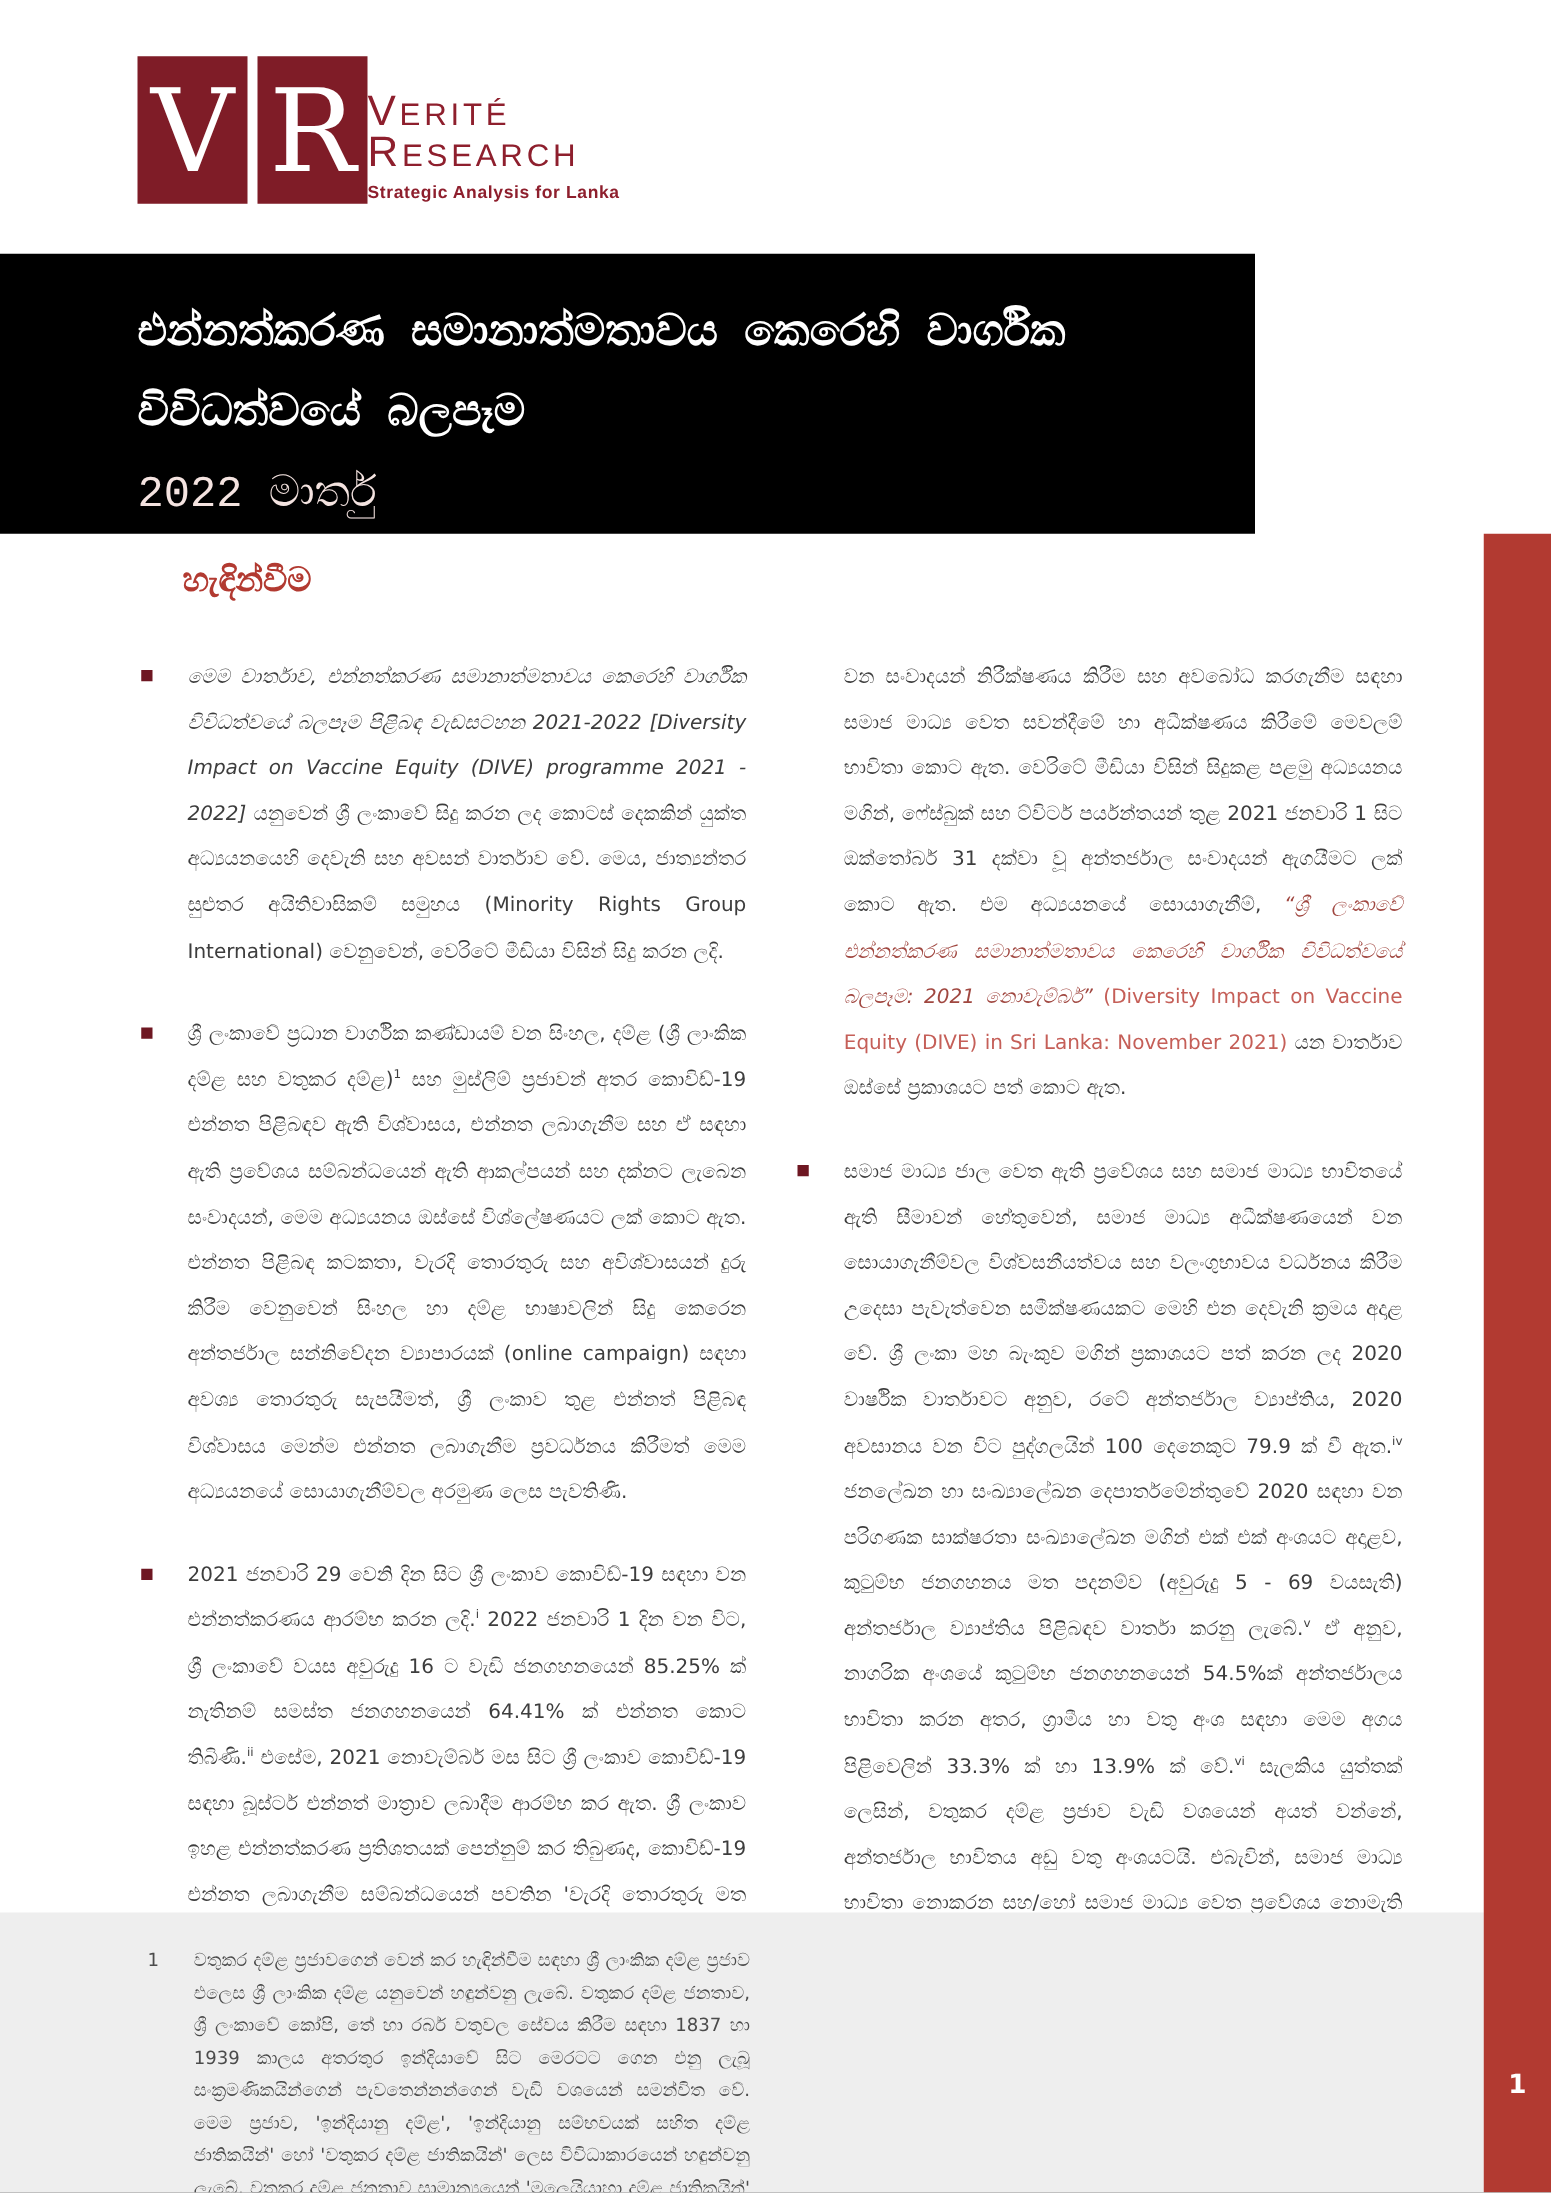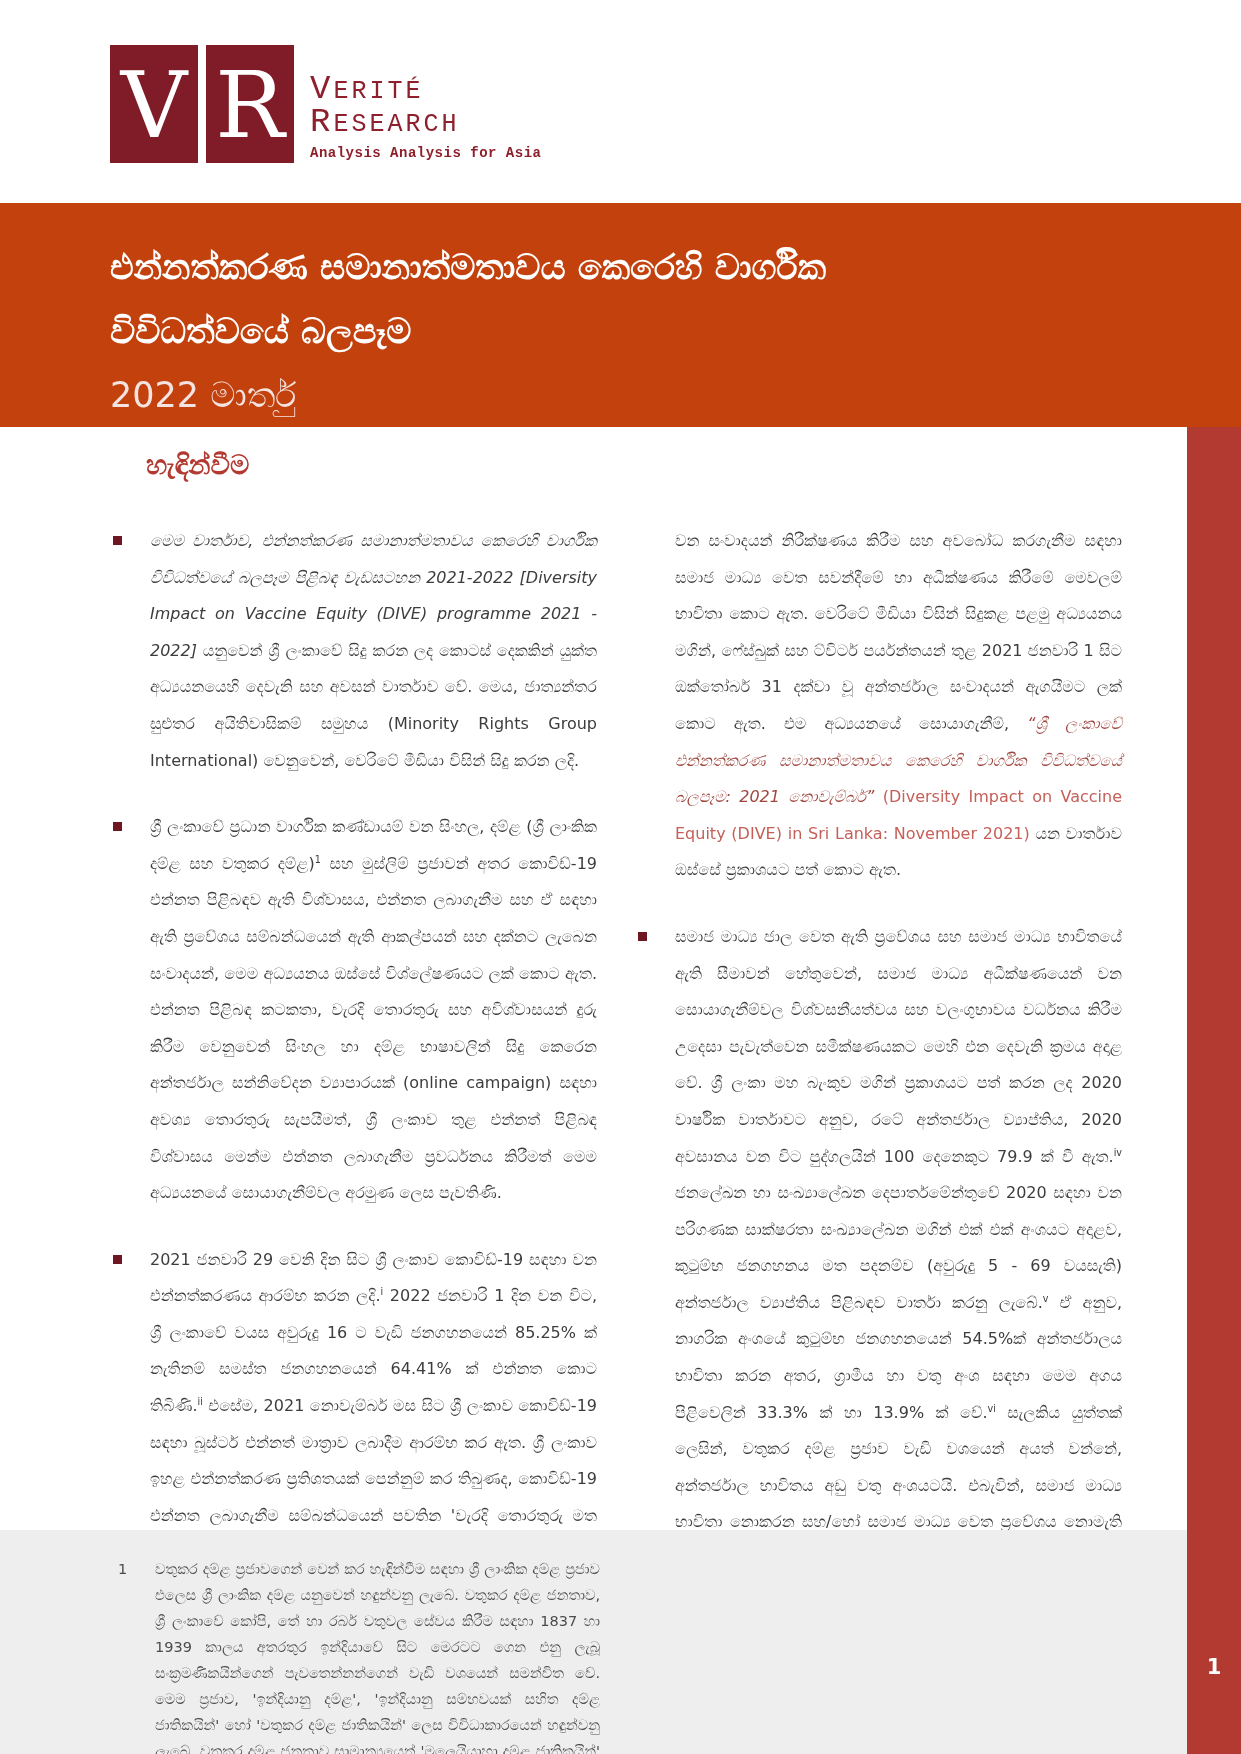--- a/index.html
+++ b/index.html
@@ -10,27 +10,27 @@
   }
 
   
   .logo{position:absolute;left:110px;top:45px;display:flex;align-items:flex-end;}
   .logo-blocks{display:flex;gap:8px;}
   .logo-block{width:88px;height:118px;background:#7f1c27;position:relative;}
   .logo-block .letter{
     position:absolute;left:50%;top:52%;transform:translate(-50%,-50%);
     color:#ffffff;font-family:"DejaVu Serif",serif;font-size:92px;line-height:1;
   }
-  .logo-text{margin-left:16px;padding-bottom:2px;color:#8e1f2d;font-family:Liberation Mono, monospace;}
+  .logo-text{padding-bottom:2px;color:#8e1f2d;font-family:Liberation Sans, sans-serif;}
   .logo-name-line{display:block;text-transform:uppercase;font-size:25px;letter-spacing:3px;line-height:30px;}
   .logo-name-line::first-letter{font-size:34px;}
   .logo-tagline{display:block;font-size:14px;font-weight:bold;letter-spacing:.5px;margin-top:5px;}
 
   
-  .banner{position:absolute;left:0;top:203px;width:1241px;height:224px;background:#c2410c;}
+  .banner{position:absolute;left:0;top:203px;width:1004px;height:224px;background:#000000;font-family:Liberation Mono, monospace;}
   .banner-title{position:absolute;left:110px;top:32px;color:#ffffff;font-weight:bold;
     font-size:35px;line-height:64px;}
   .banner-date{position:absolute;left:110px;top:172px;color:#f4e3e0;font-size:35px;}
 
   
   .side-bar{position:absolute;right:0;top:427px;width:54px;height:1327px;background:#b23a31;z-index:5;}
   .page-num{position:absolute;top:1228px;left:0;width:100%;text-align:center;
     color:#ffffff;font-size:21px;font-weight:bold;}
 
   
@@ -66,21 +66,21 @@
       <div class="logo-block">
         <span class="letter">V</span>
       </div>
       <div class="logo-block">
         <span class="letter">R</span>
       </div>
     </div>
     <div class="logo-text">
       <span class="logo-name-line">Verité</span>
       <span class="logo-name-line">Research</span>
-      <span class="logo-tagline">Analysis Analysis for Asia</span>
+      <span class="logo-tagline">Strategic Analysis for Lanka</span>
     </div>
   </div>
 
   <div class="banner">
     <div class="banner-title">
       <div>එන්නත්කරණ සමානාත්මතාවය කෙරෙහි වාර්ගික</div>
       <div>විවිධත්වයේ බලපෑම</div>
     </div>
     <div class="banner-date">2022 මාර්තු</div>
   </div>

